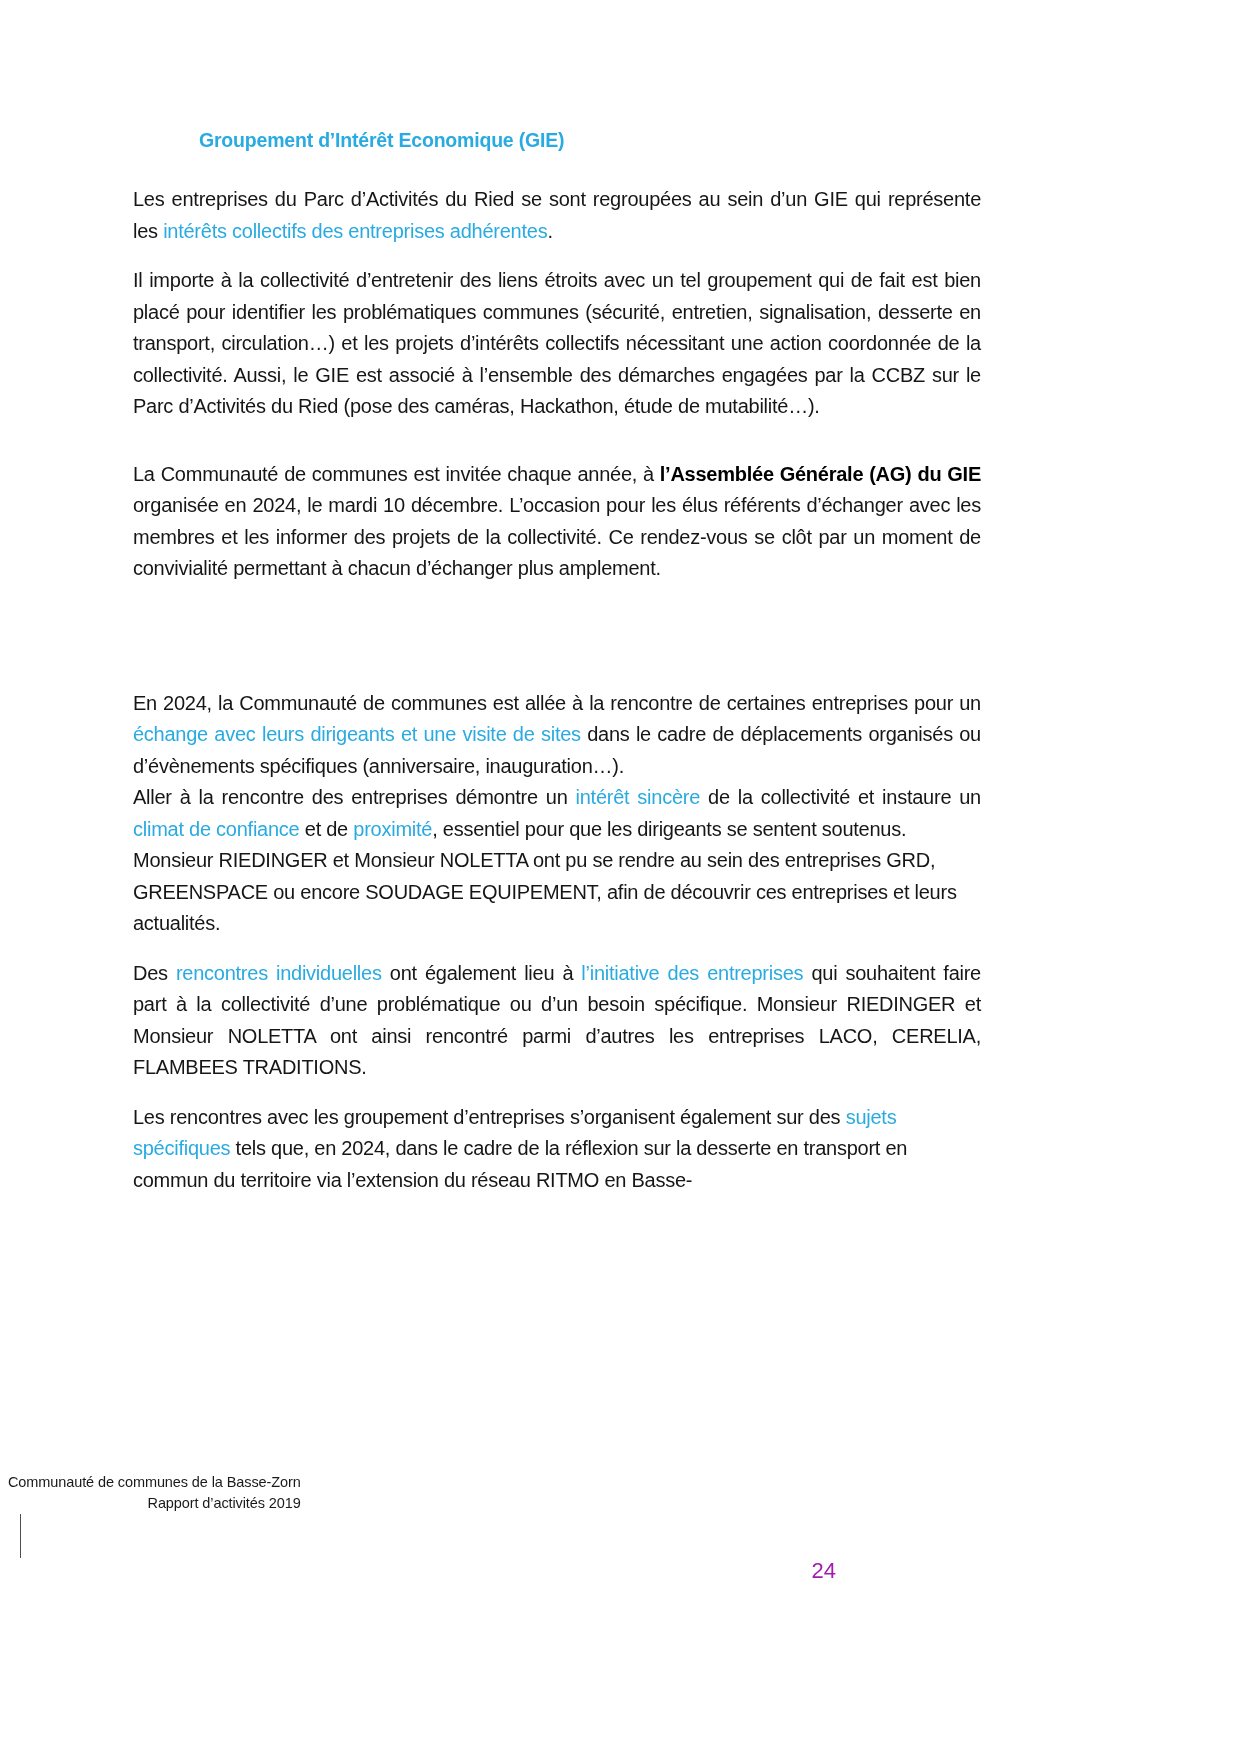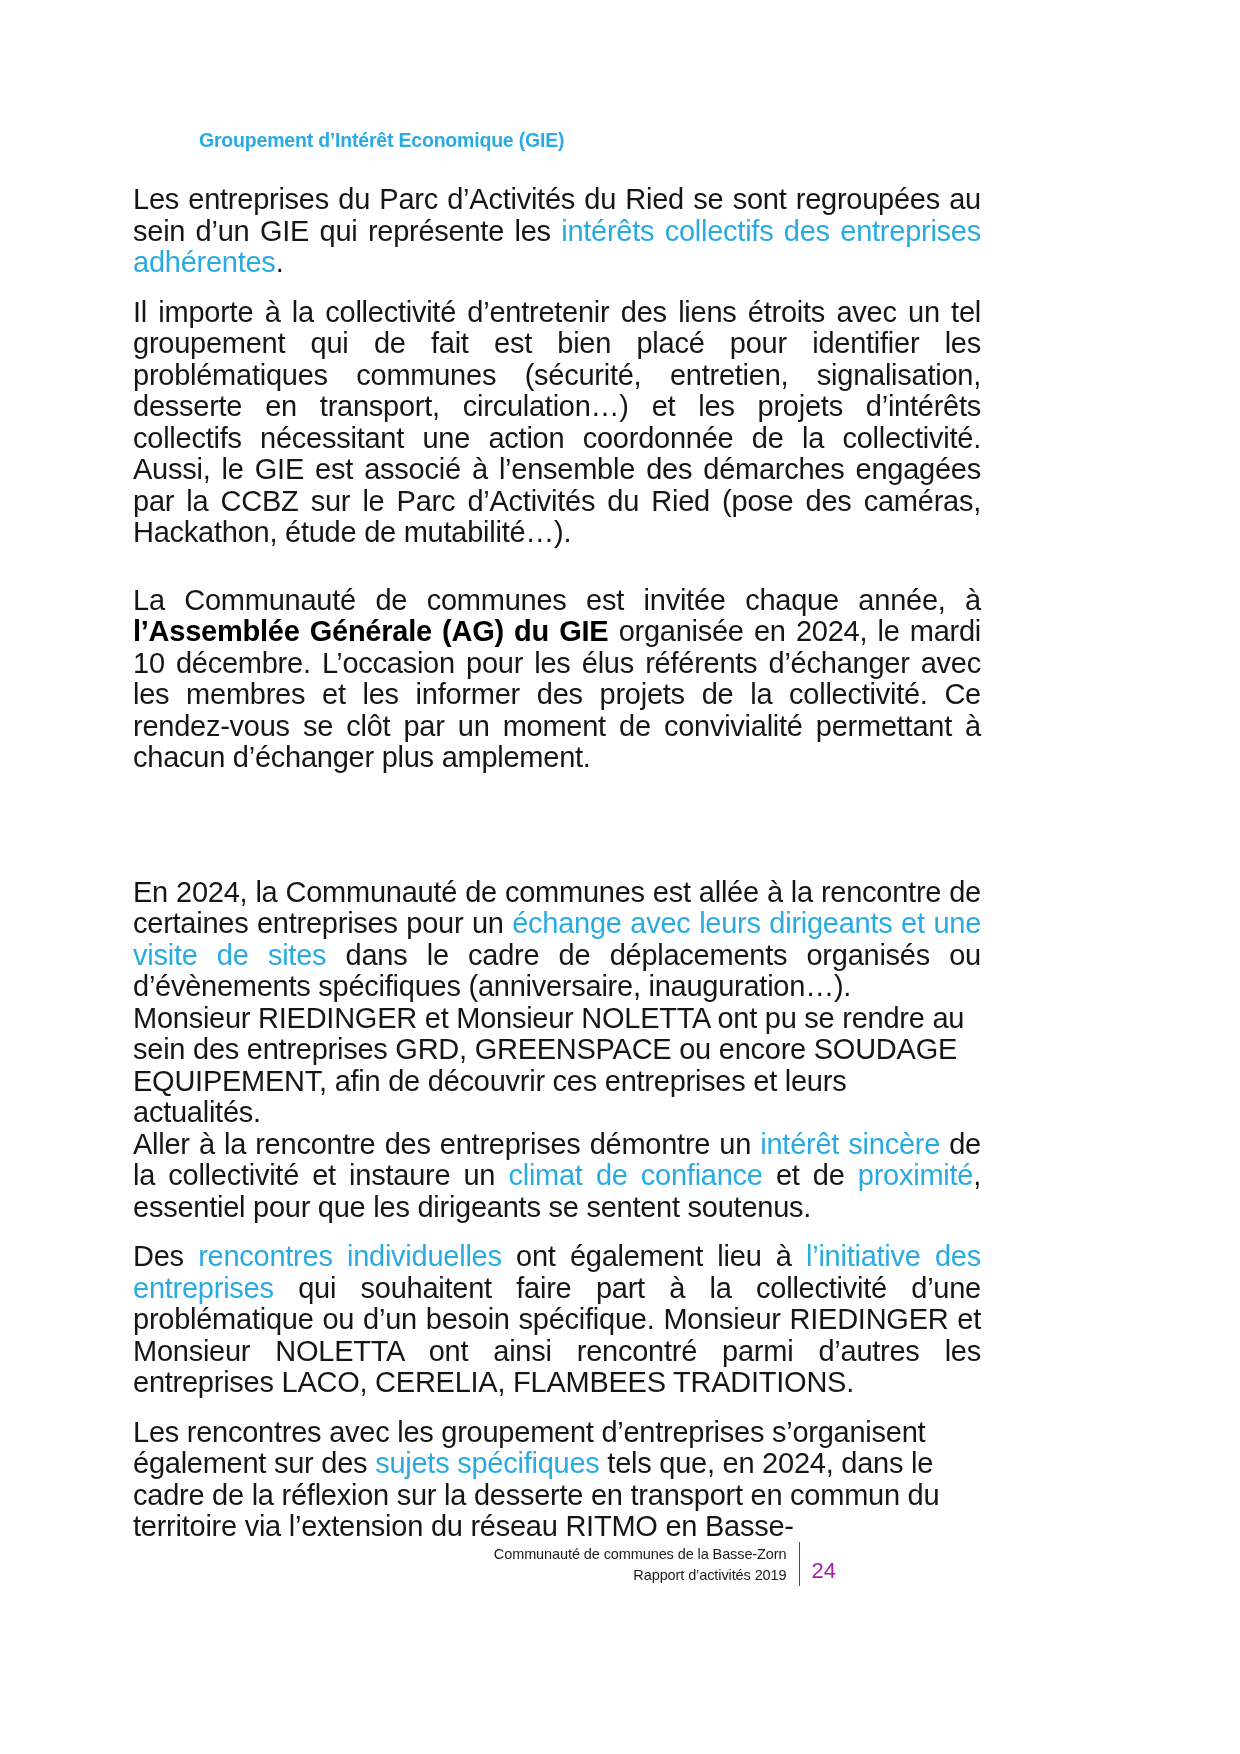--- a/index.html
+++ b/index.html
@@ -25,21 +25,21 @@
   h2.section-heading {
     font-size: 19.5px;
     font-weight: bold;
     color: #29ABE2;
     margin: 0 0 0 66px;
     padding: 0;
     letter-spacing: -0.2px;
     line-height: 1.3;
   }
   .para {
-    font-size: 29px;
+    font-size: 20px;
     line-height: 31.5px;
     color: #161616;
     margin: 0;
     text-align: justify;
     letter-spacing: -0.25px;
     word-spacing: 0px;
   }
   .para.nojust {
     text-align: left;
   }
@@ -54,22 +54,23 @@
   .gap-md { height: 31px; }
   .gap-xl { height: 72px; }
 
   .footer {
     position: absolute;
     left: 8px;
     right: 0;
     bottom: 168px;
     display: flex;
     justify-content: flex-end;
-    align-items: flex-end;
+    align-items: flex-start;
     padding-right: 258px;
+    flex-direction: column;
   }
   .footer-text {
     text-align: right;
     font-size: 14.5px;
     line-height: 21px;
     color: #1a1a1a;
     letter-spacing: -0.1px;
   }
   .footer-rule {
     width: 1px;
@@ -104,22 +105,22 @@
     <div class="gap-sm"></div>
 
     <p class="para" id="p4"><span>La Communauté de communes est invitée chaque année, à </span><span class="bold">l’Assemblée Générale (AG) du GIE</span><span> organisée en 2024, le mardi 10 décembre. L’occasion pour les élus référents d’échanger avec les membres et les informer des projets de la collectivité. Ce rendez-vous se clôt par un moment de convivialité permettant à chacun d’échanger plus amplement.</span></p>
 
     <div class="gap-xl"></div>
 
 
     <div class="gap-md"></div>
 
     <p class="para" id="p5"><span>En 2024, la Communauté de communes est allée à la rencontre de certaines entreprises pour un </span><span class="accent">échange avec leurs dirigeants et une visite de sites</span><span> dans le cadre de déplacements organisés ou d’évènements spécifiques (anniversaire, inauguration…).</span></p>
+    <p class="para" id="p7"><span>Aller à la rencontre des entreprises démontre un </span><span class="accent">intérêt sincère</span><span> de la collectivité et instaure un </span><span class="accent">climat de confiance</span><span> et de </span><span class="accent">proximité</span><span>, essentiel pour que les dirigeants se sentent soutenus.</span></p>
     <p class="para nojust" id="p6"><span>Monsieur RIEDINGER et Monsieur NOLETTA ont pu se rendre au sein des entreprises GRD, GREENSPACE ou encore SOUDAGE EQUIPEMENT, afin de découvrir ces entreprises et leurs actualités.</span></p>
-    <p class="para" id="p7"><span>Aller à la rencontre des entreprises démontre un </span><span class="accent">intérêt sincère</span><span> de la collectivité et instaure un </span><span class="accent">climat de confiance</span><span> et de </span><span class="accent">proximité</span><span>, essentiel pour que les dirigeants se sentent soutenus.</span></p>
     <div class="gap-sm"></div>
 
     <p class="para" id="p8"><span>Des </span><span class="accent">rencontres individuelles</span><span> ont également lieu à </span><span class="accent">l’initiative des entreprises</span><span> qui souhaitent faire part à la collectivité d’une problématique ou d’un besoin spécifique. Monsieur RIEDINGER et Monsieur NOLETTA ont ainsi rencontré parmi d’autres les entreprises LACO, CERELIA, FLAMBEES TRADITIONS.</span></p>
     <div class="gap-sm"></div>
 
     <p class="para nojust" id="p10"><span>Les rencontres avec les groupement d’entreprises s’organisent également sur des </span><span class="accent">sujets spécifiques</span><span> tels que, en 2024, dans le cadre de la réflexion sur la desserte en transport en commun du territoire via l’extension du réseau RITMO en Basse-</span></p>
   </div>
 
   <div class="footer">
     <div class="footer-text">

